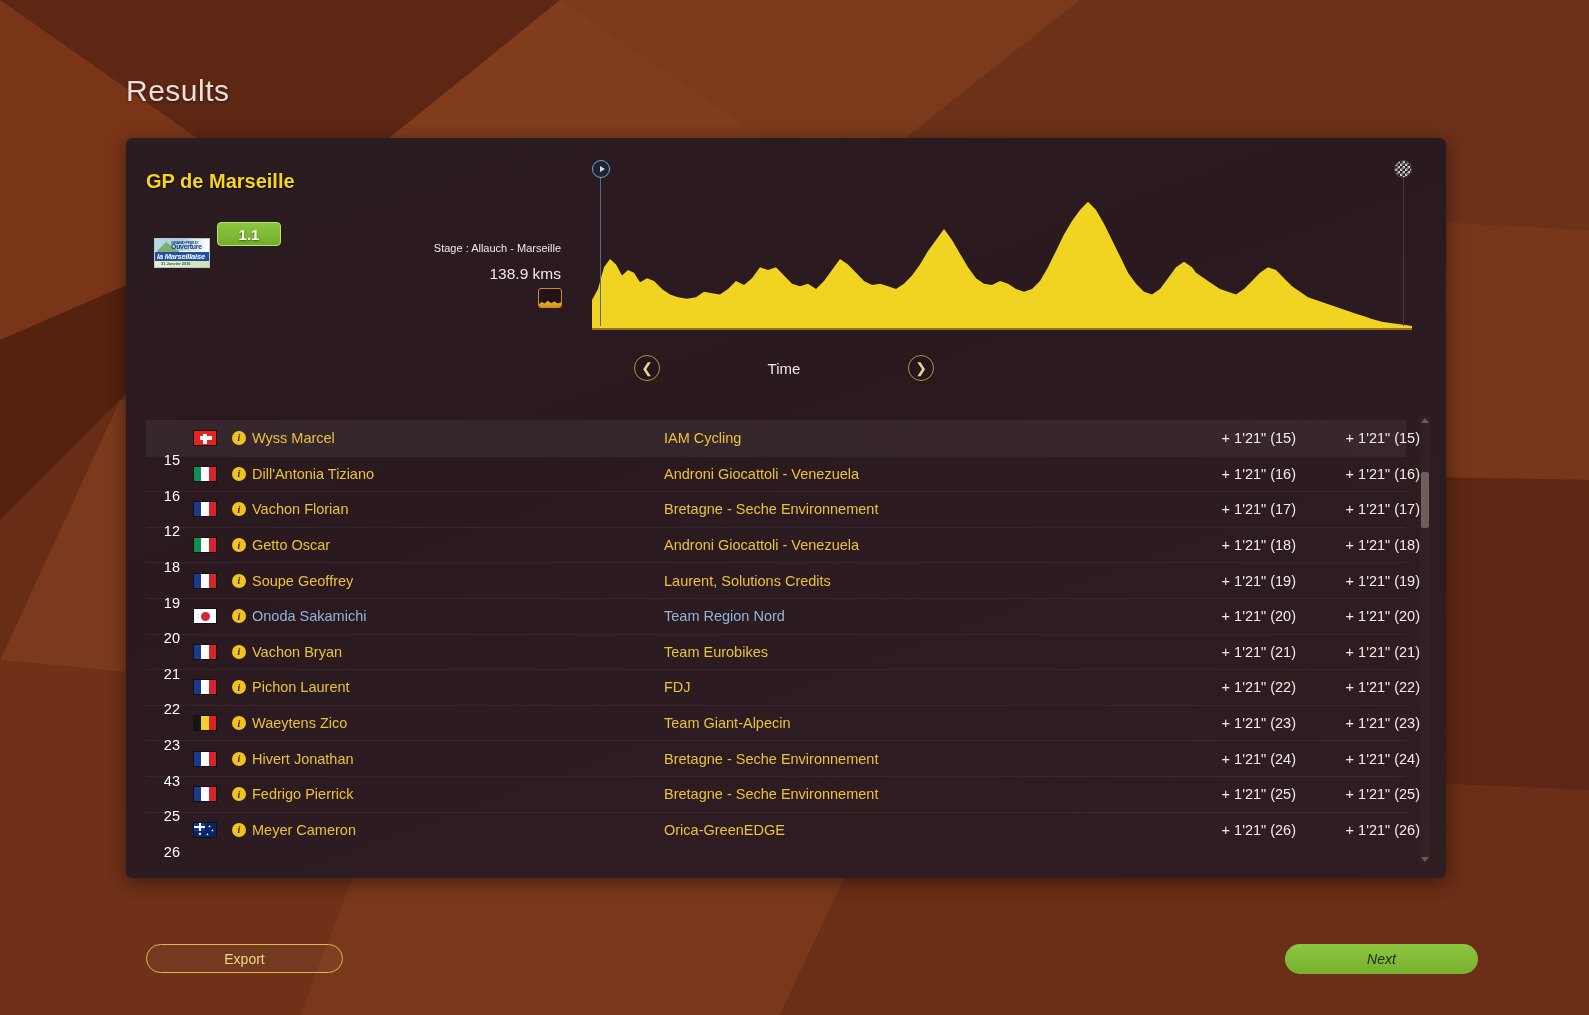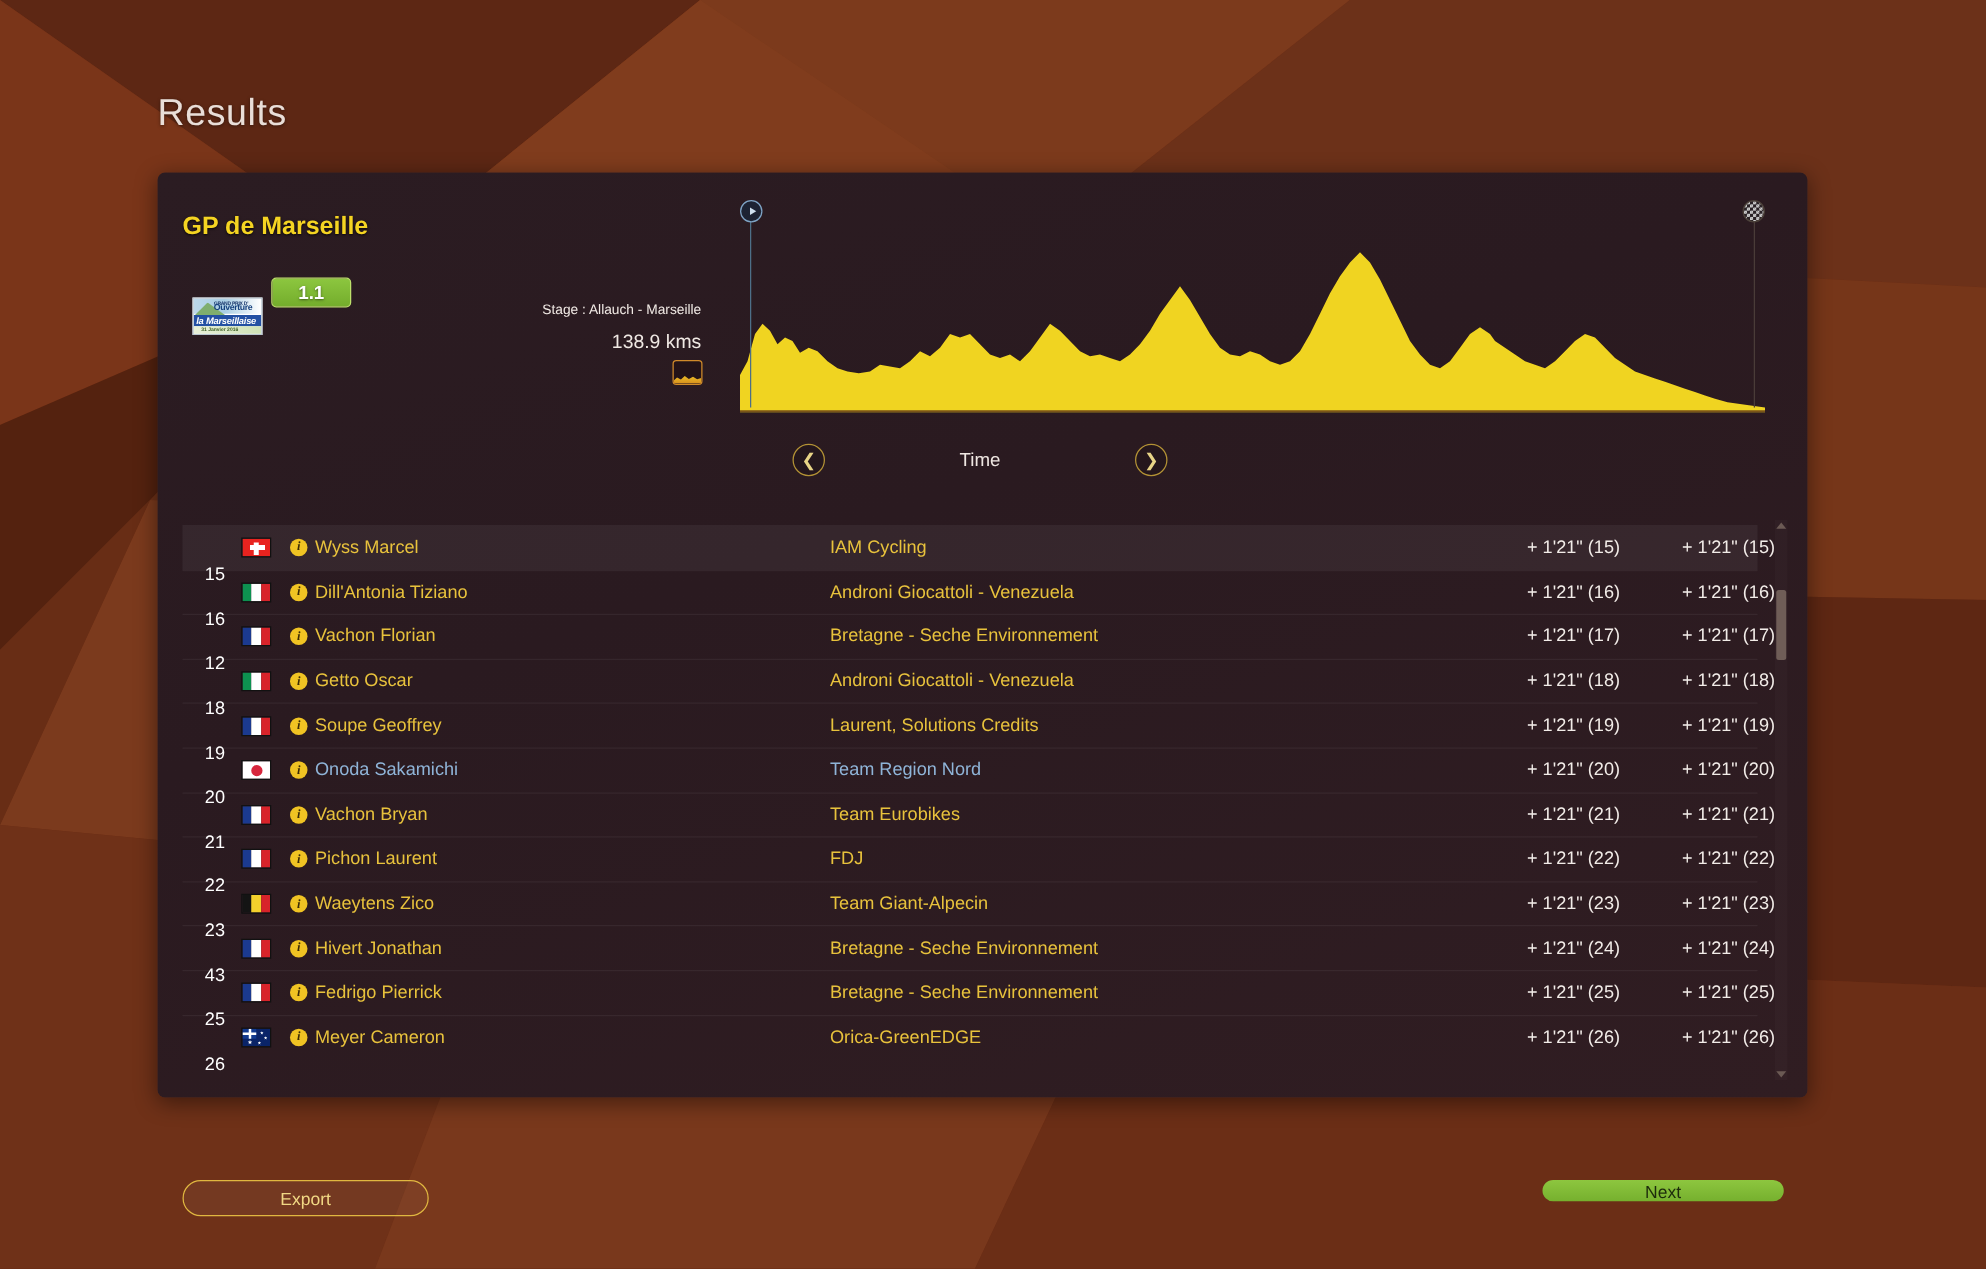--- a/index.html
+++ b/index.html
@@ -237,26 +237,26 @@
   
   .btn-export {
     position: absolute; left: 146px; top: 944px;
     width: 197px; height: 29px; border-radius: 15px;
     border: 1px solid #e0b740; background: rgba(255,255,255,.04);
     color: #f1d884; font-size: 14px;
     display: flex; align-items: center; justify-content: center;
     cursor: pointer; z-index: 6;
   }
   .btn-next {
-    position: absolute; left: 1234px; top: 944px;
-    width: 193px; height: 17px; border-radius: 15px;
+    position: absolute; left: 1285px; top: 944px;
+    width: 193px; height: 30px; border-radius: 15px;
     background: linear-gradient(180deg,#8dc63f,#76b02e);
     color: #1d2b0c; font-size: 14px;
     display: flex; align-items: center; justify-content: center;
-    cursor: pointer; z-index: 6;
+    cursor: pointer; z-index: 6; font-style: italic;
   }
 </style>
 </head>
 <body>
 
 <svg id="bg-poly" viewBox="0 0 1589 1015" preserveAspectRatio="none">
   <rect x="0" y="0" width="1589" height="1015" fill="#6b2e17"></rect>
   <polygon points="0,0 560,0 300,210" fill="#5d2714"></polygon>
   <polygon points="560,0 1080,0 840,190 300,210" fill="#7c3a1c"></polygon>
   <polygon points="1080,0 1589,0 1589,230 840,190" fill="#6c3119"></polygon>

